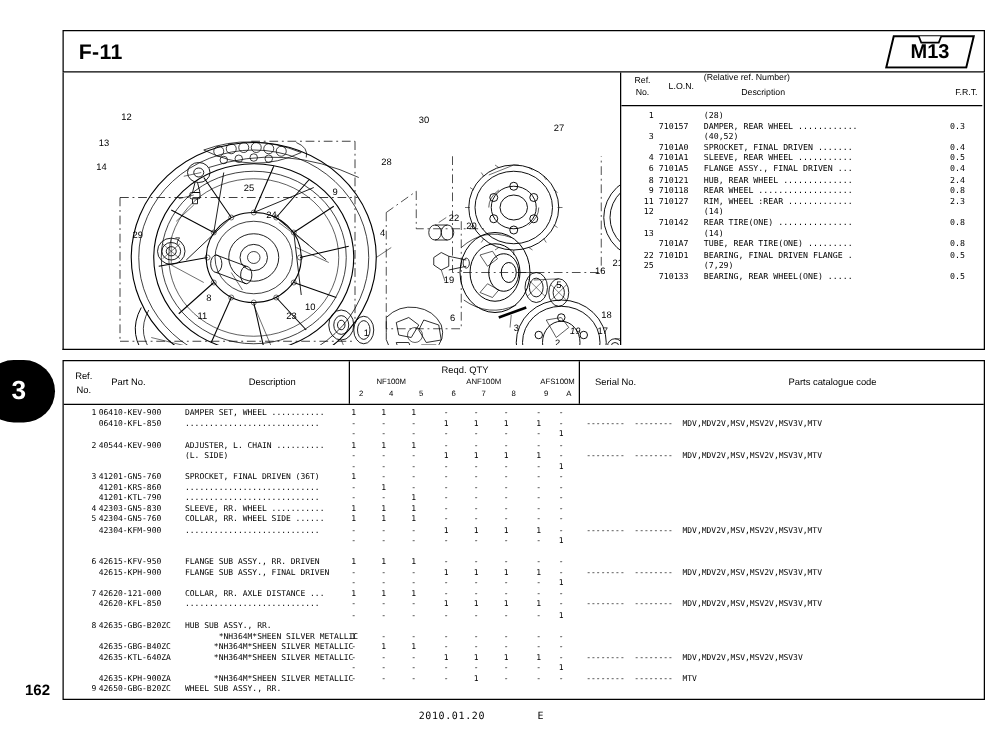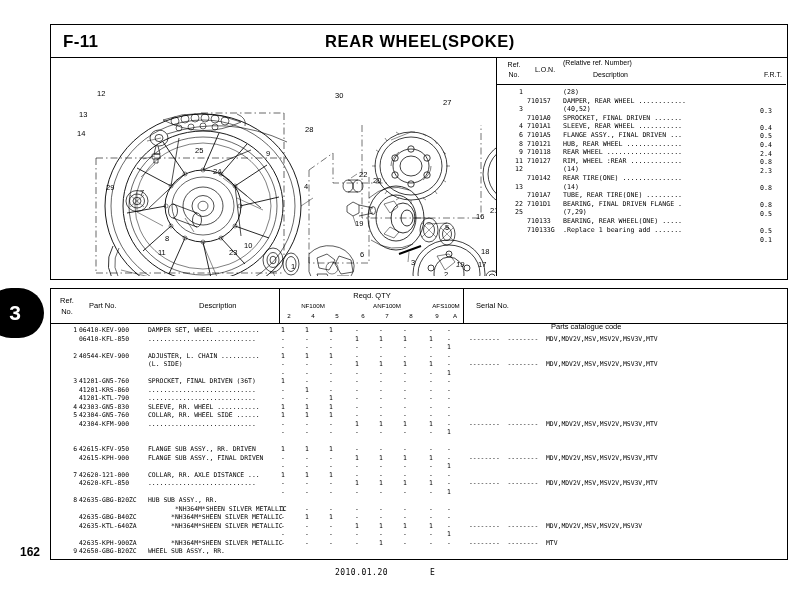--- a/index.html
+++ b/index.html
@@ -105,21 +105,21 @@
     position: relative;
     font-family: "DejaVu Sans Mono", monospace;
     font-size: 6.6px;
     line-height: 8.6px;
     padding-top: 3px;
   }
   .ref-row { position: relative; height: 8.6px; white-space: pre; }
   .rr-no   { position: absolute; left: 0px;  width: 26px; text-align: right; }
   .rr-lon  { position: absolute; left: 30px; }
   .rr-desc { position: absolute; left: 66px; }
-  .rr-frt  { position: absolute; left: 253px; width: 22px; text-align: right; margin-top: 10px; }
+  .rr-frt  { position: absolute; left: 253px; width: 22px; text-align: right; }
 
   
   .section-tab {
     position: absolute;
     left: -14px; top: 288px;
     width: 58px; height: 50px;
     background: #000;
     border-radius: 25px;
   }
   .section-tab-num {
@@ -144,21 +144,21 @@
     position: relative;
     height: 34px;
     border-bottom: 1.3px solid #000;
     font-size: 7.5px;
   }
   .ph-refno { position:absolute; left:4px;  top:6px;  width:24px; text-align:center; line-height:11px; }
   .ph-partno{ position:absolute; left:38px; top:12px; }
   .ph-desc  { position:absolute; left:148px;top:12px; }
   .ph-qty   { position:absolute; left:232px;top:2px;  width:178px; text-align:center; }
   .ph-serial{ position:absolute; left:425px;top:12px; }
-  .ph-cat   { position:absolute; left:500px;top:12px; width:230px; text-align:left;margin-top:21px; }
+  .ph-cat   { position:absolute; left:500px;top:12px; width:230px; text-align:center; }
 
   .qty-model {
     position: absolute;
     top: 13px;
     font-size: 6.2px;
     text-align: center;
   }
   .qty-digit {
     position: absolute;
     top: 23px;
@@ -226,21 +226,27 @@
     color: #000;
   }
 </style>
 </head>
 <body>
 
 <div class="page">
 
   <div class="title-bar">
     <div class="title-code">F-11</div>
-    <div class="title-main">REAR  WHEEL(SPOKE)</div>
+    <div class="title-badge">
+      <svg width="74" height="27" viewBox="0 0 74 27">
+        <path d="M8 1 L72 1 L66 26 L2 26 Z" fill="#fff" stroke="#000" stroke-width="1.6"></path>
+        <path d="M28 1 L30 6 L44 6 L46 1" fill="#fff" stroke="#000" stroke-width="1.4"></path>
+      </svg>
+      <div class="badge-text">M13</div>
+    </div>
   </div>
 
   <div class="upper-frame">
 
     <div class="diagram-pane">
       <svg class="dsvg" width="445" height="218" viewBox="0 0 445 218">
         <g fill="none" stroke="#000" stroke-width="0.7">
 
           <path d="M45 100 L45 215 M45 100 L235 100" stroke-dasharray="7,3,1.5,3" stroke-width="0.6"></path>
           <path d="M233 55 L233 200" stroke-dasharray="7,3,1.5,3" stroke-width="0.6"></path>
@@ -571,21 +577,20 @@
           <div class="ref-row"><span class="rr-no">8</span><span class="rr-lon">710121</span><span class="rr-desc">HUB, REAR WHEEL ..............</span><span class="rr-frt">2.4</span></div>
           <div class="ref-row"><span class="rr-no">9</span><span class="rr-lon">710118</span><span class="rr-desc">REAR WHEEL ...................</span><span class="rr-frt">0.8</span></div>
           <div class="ref-row"><span class="rr-no">11</span><span class="rr-lon">710127</span><span class="rr-desc">RIM, WHEEL :REAR .............</span><span class="rr-frt">2.3</span></div>
           <div class="ref-row"><span class="rr-no">12</span><span class="rr-lon"></span><span class="rr-desc">(14)</span><span class="rr-frt"></span></div>
           <div class="ref-row"><span class="rr-no"></span><span class="rr-lon">710142</span><span class="rr-desc">REAR TIRE(ONE) ...............</span><span class="rr-frt">0.8</span></div>
           <div class="ref-row"><span class="rr-no">13</span><span class="rr-lon"></span><span class="rr-desc">(14)</span><span class="rr-frt"></span></div>
           <div class="ref-row"><span class="rr-no"></span><span class="rr-lon">7101A7</span><span class="rr-desc">TUBE, REAR TIRE(ONE) .........</span><span class="rr-frt">0.8</span></div>
           <div class="ref-row"><span class="rr-no">22</span><span class="rr-lon">7101D1</span><span class="rr-desc">BEARING, FINAL DRIVEN FLANGE .</span><span class="rr-frt">0.5</span></div>
           <div class="ref-row"><span class="rr-no">25</span><span class="rr-lon"></span><span class="rr-desc">(7,29)</span><span class="rr-frt"></span></div>
           <div class="ref-row"><span class="rr-no"></span><span class="rr-lon">710133</span><span class="rr-desc">BEARING, REAR WHEEL(ONE) .....</span><span class="rr-frt">0.5</span></div>
-          <div class="ref-row"><span class="rr-no"></span><span class="rr-lon">710133G</span><span class="rr-desc">.Replace 1 bearing add .......</span><span class="rr-frt">0.1</span></div>
         </div>
     </div>
   </div>
 
   <div class="section-tab">
     <div class="section-tab-num">3</div>
   </div>
 
   <div class="parts-frame">
     <div class="parts-head">

